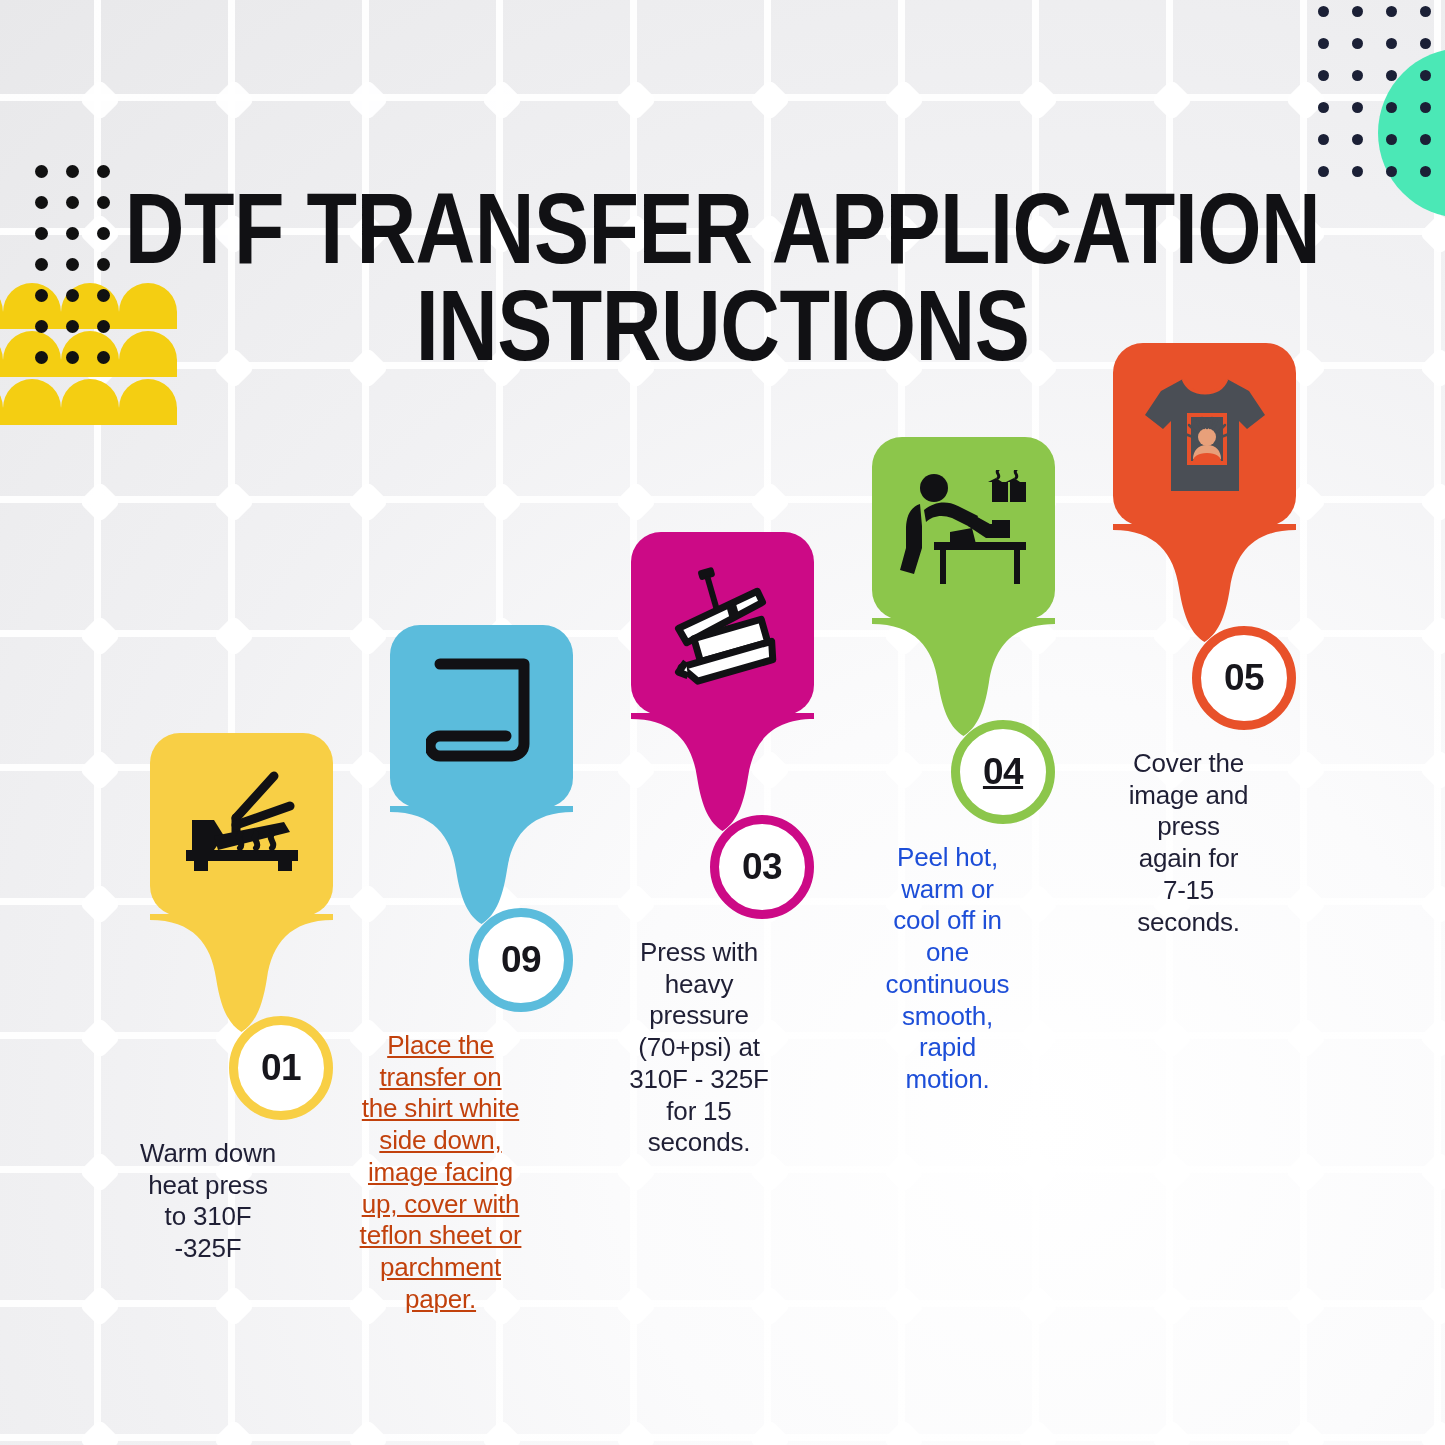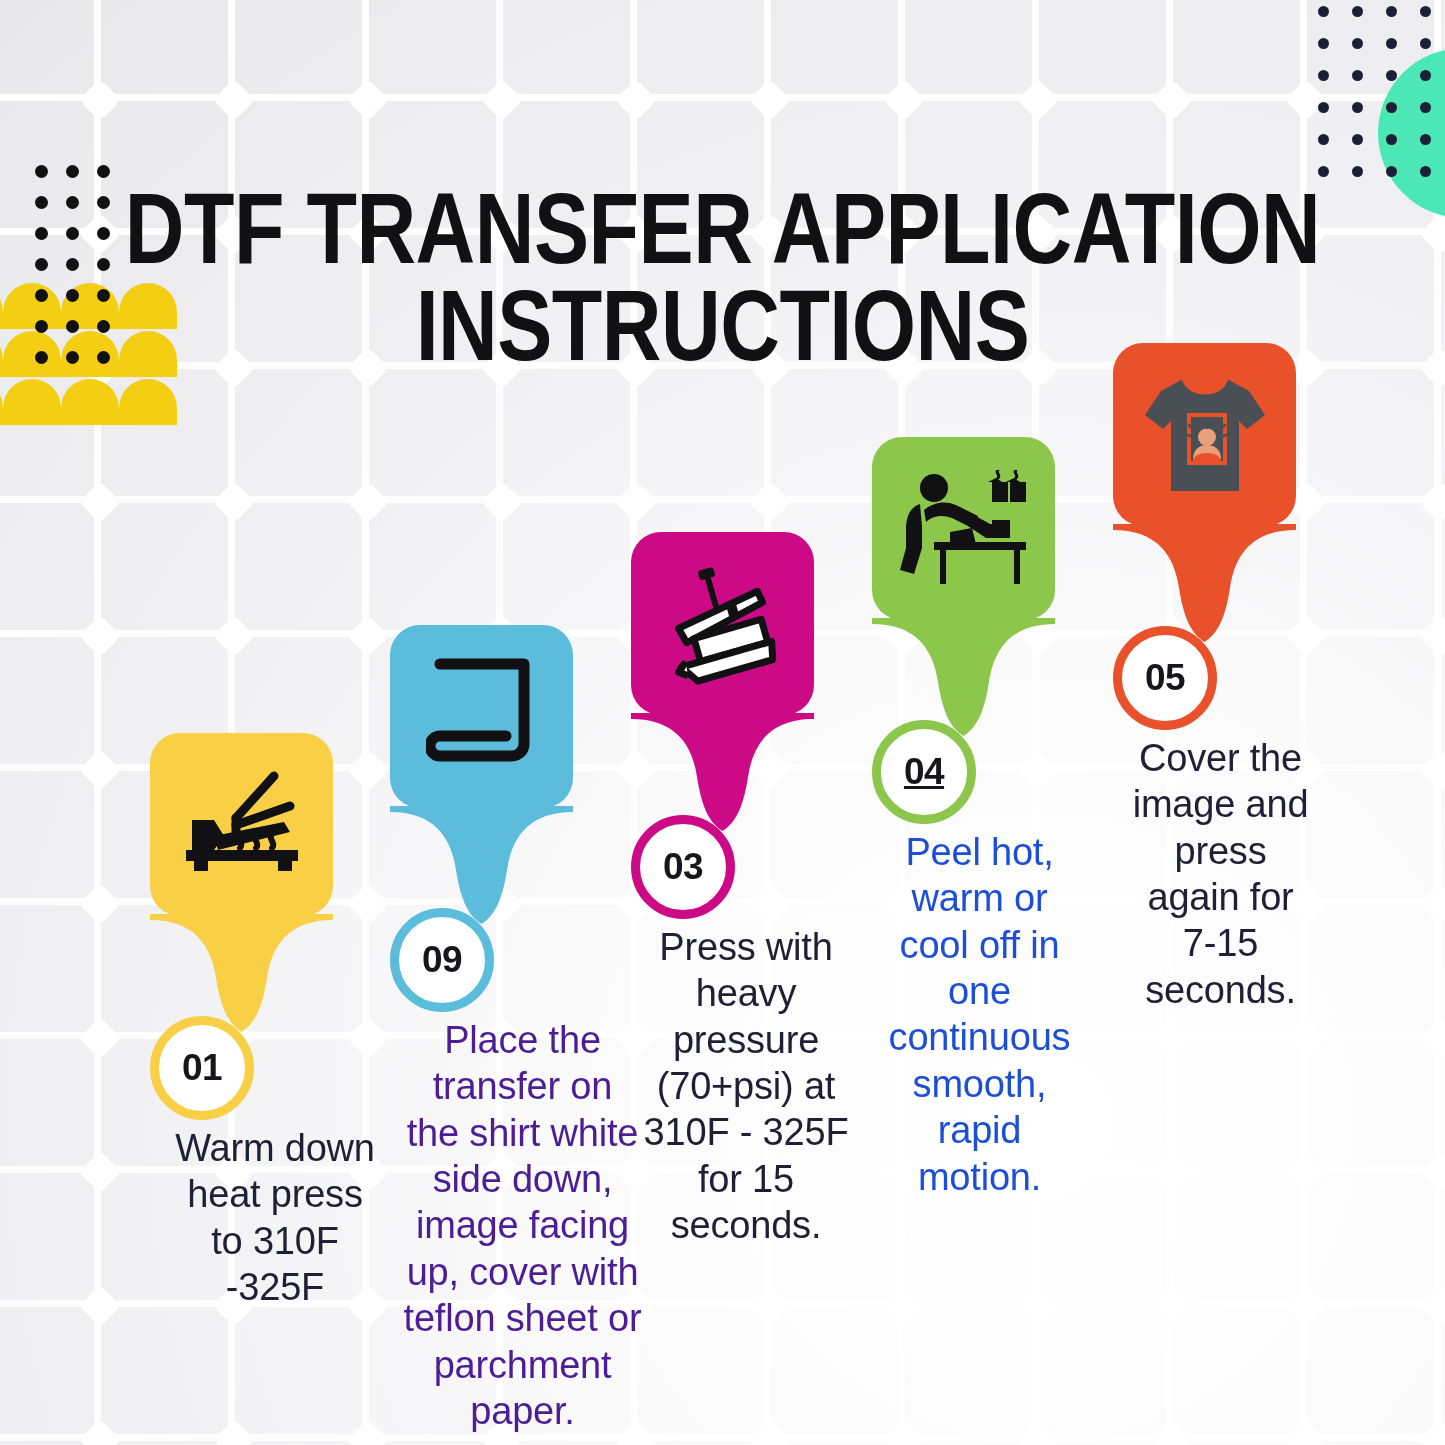--- a/index.html
+++ b/index.html
@@ -52,21 +52,21 @@
     letter-spacing:-0.5px;
     transform:scaleX(1.06) scaleY(1.28);
     transform-origin:center top;
     padding:0 140px;
   }
   #title .ln{display:block;}
 
   
   #steps{position:absolute;inset:0;z-index:4;}
 
-  .step{position:absolute;display:flex;flex-direction:column;align-items:flex-start;}
+  .step{position:absolute;display:flex;flex-direction:column;align-items:flex-end;}
 
   .card{
     width:183px;height:183px;border-radius:30px;
     display:flex;align-items:center;justify-content:center;
     position:relative;
   }
   .card svg{display:block;}
 
   
   .neck{position:relative;width:183px;height:118px;margin-top:-2px;}
@@ -76,24 +76,24 @@
     width:104px;height:104px;border-radius:50%;
     background:#ffffff;
     display:flex;align-items:center;justify-content:center;
     font-weight:bold;font-size:37px;color:#17161c;
     letter-spacing:-0.5px;
     position:relative;margin-top:-16px;
     box-sizing:border-box;
   }
 
   .caption{
-    margin-top:5px;
+    margin-top:18px;
     text-align:center;
     color:#1f1f35;
-    font-size:38px;
+    font-size:26px;
     line-height:1.22;
     font-weight:500;
     letter-spacing:-0.2px;
     white-space:pre-line;
   }
 </style>
 </head>
 <body>
 
 <div id="bg-layer">
@@ -351,21 +351,21 @@
              H183
              V6
              C140 6 122 30 117 64
              C112 96 104 110 91.5 118
              C79 110 71 96 66 64
              C61 30 43 6 0 6
              Z" fill="#5BBCDC"></path>
   </svg>
       </div>
       <div class="bubble" style="border: 9px solid rgb(91, 188, 220);">09</div>
-      <div class="caption" style="width: 265px; color: #4c1d95;">Place the
+      <div class="caption" style="width: 265px; color: #c2410c; text-decoration: underline;">Place the
 transfer on
 the shirt white
 side down,
 image facing
 up, cover with
 teflon sheet or
 parchment
 paper.</div>
     </div>
     <div class="step" style="left: 631px; top: 532px; width: 183px;">

